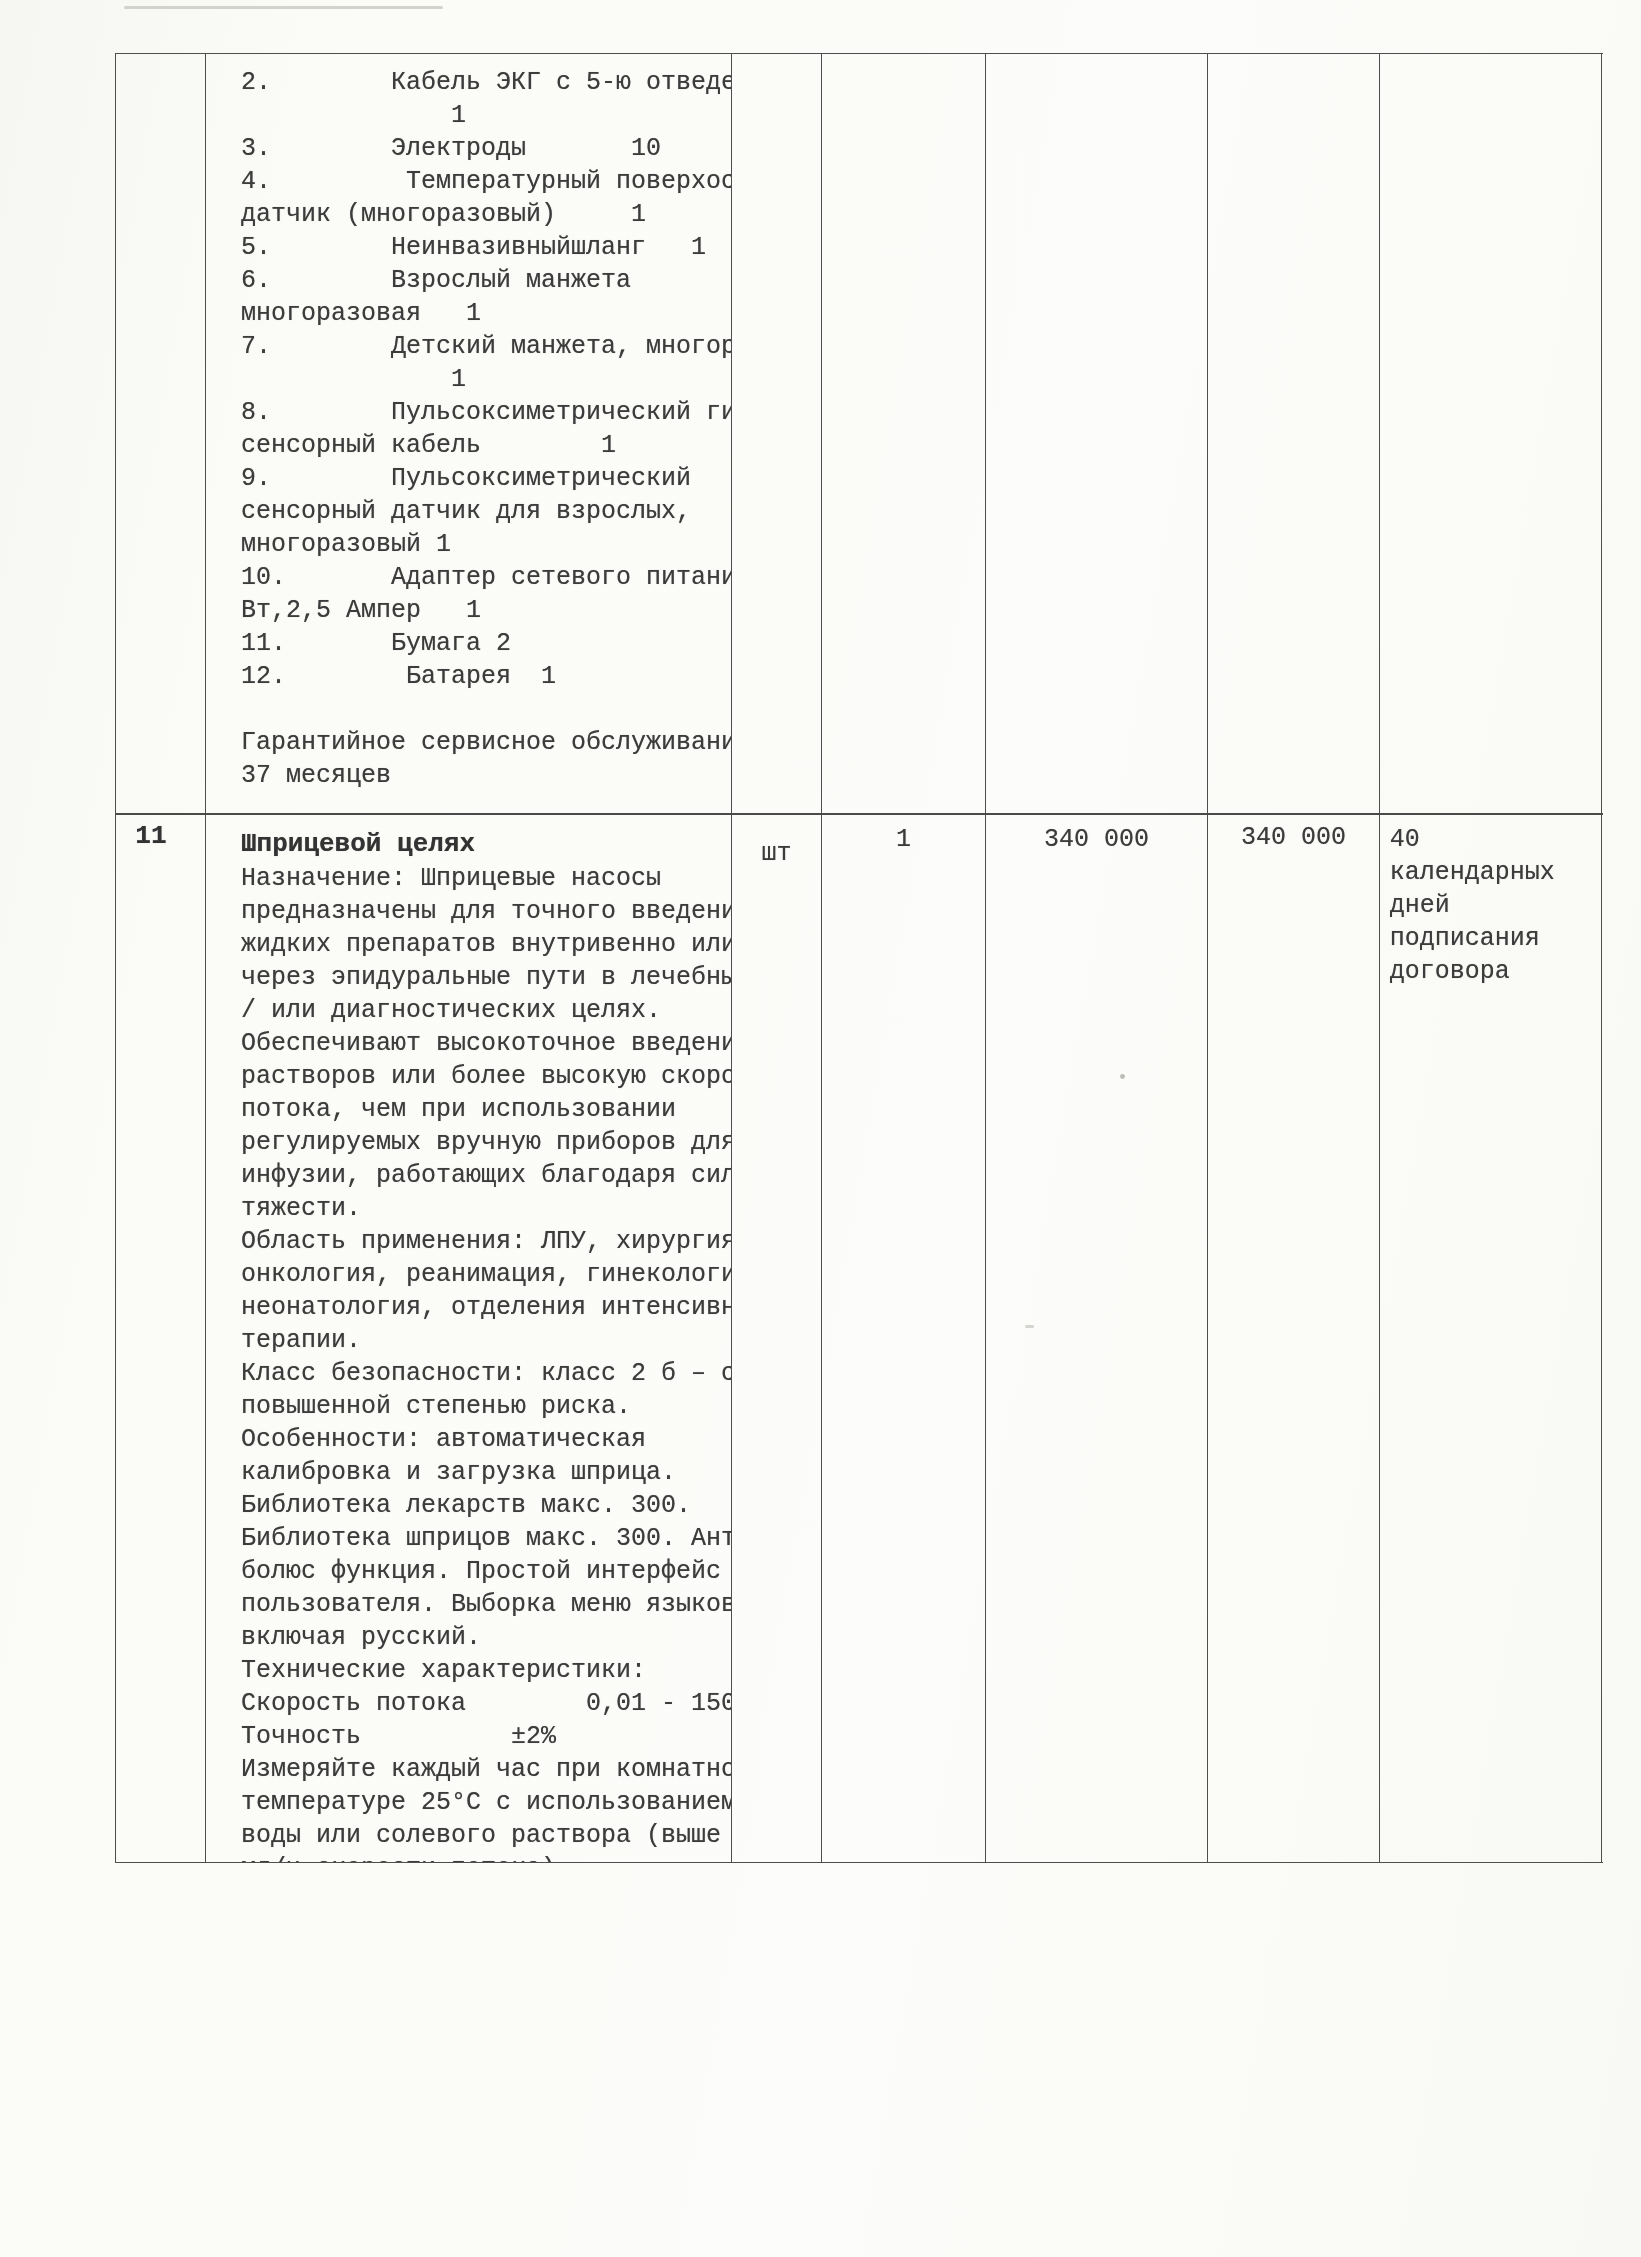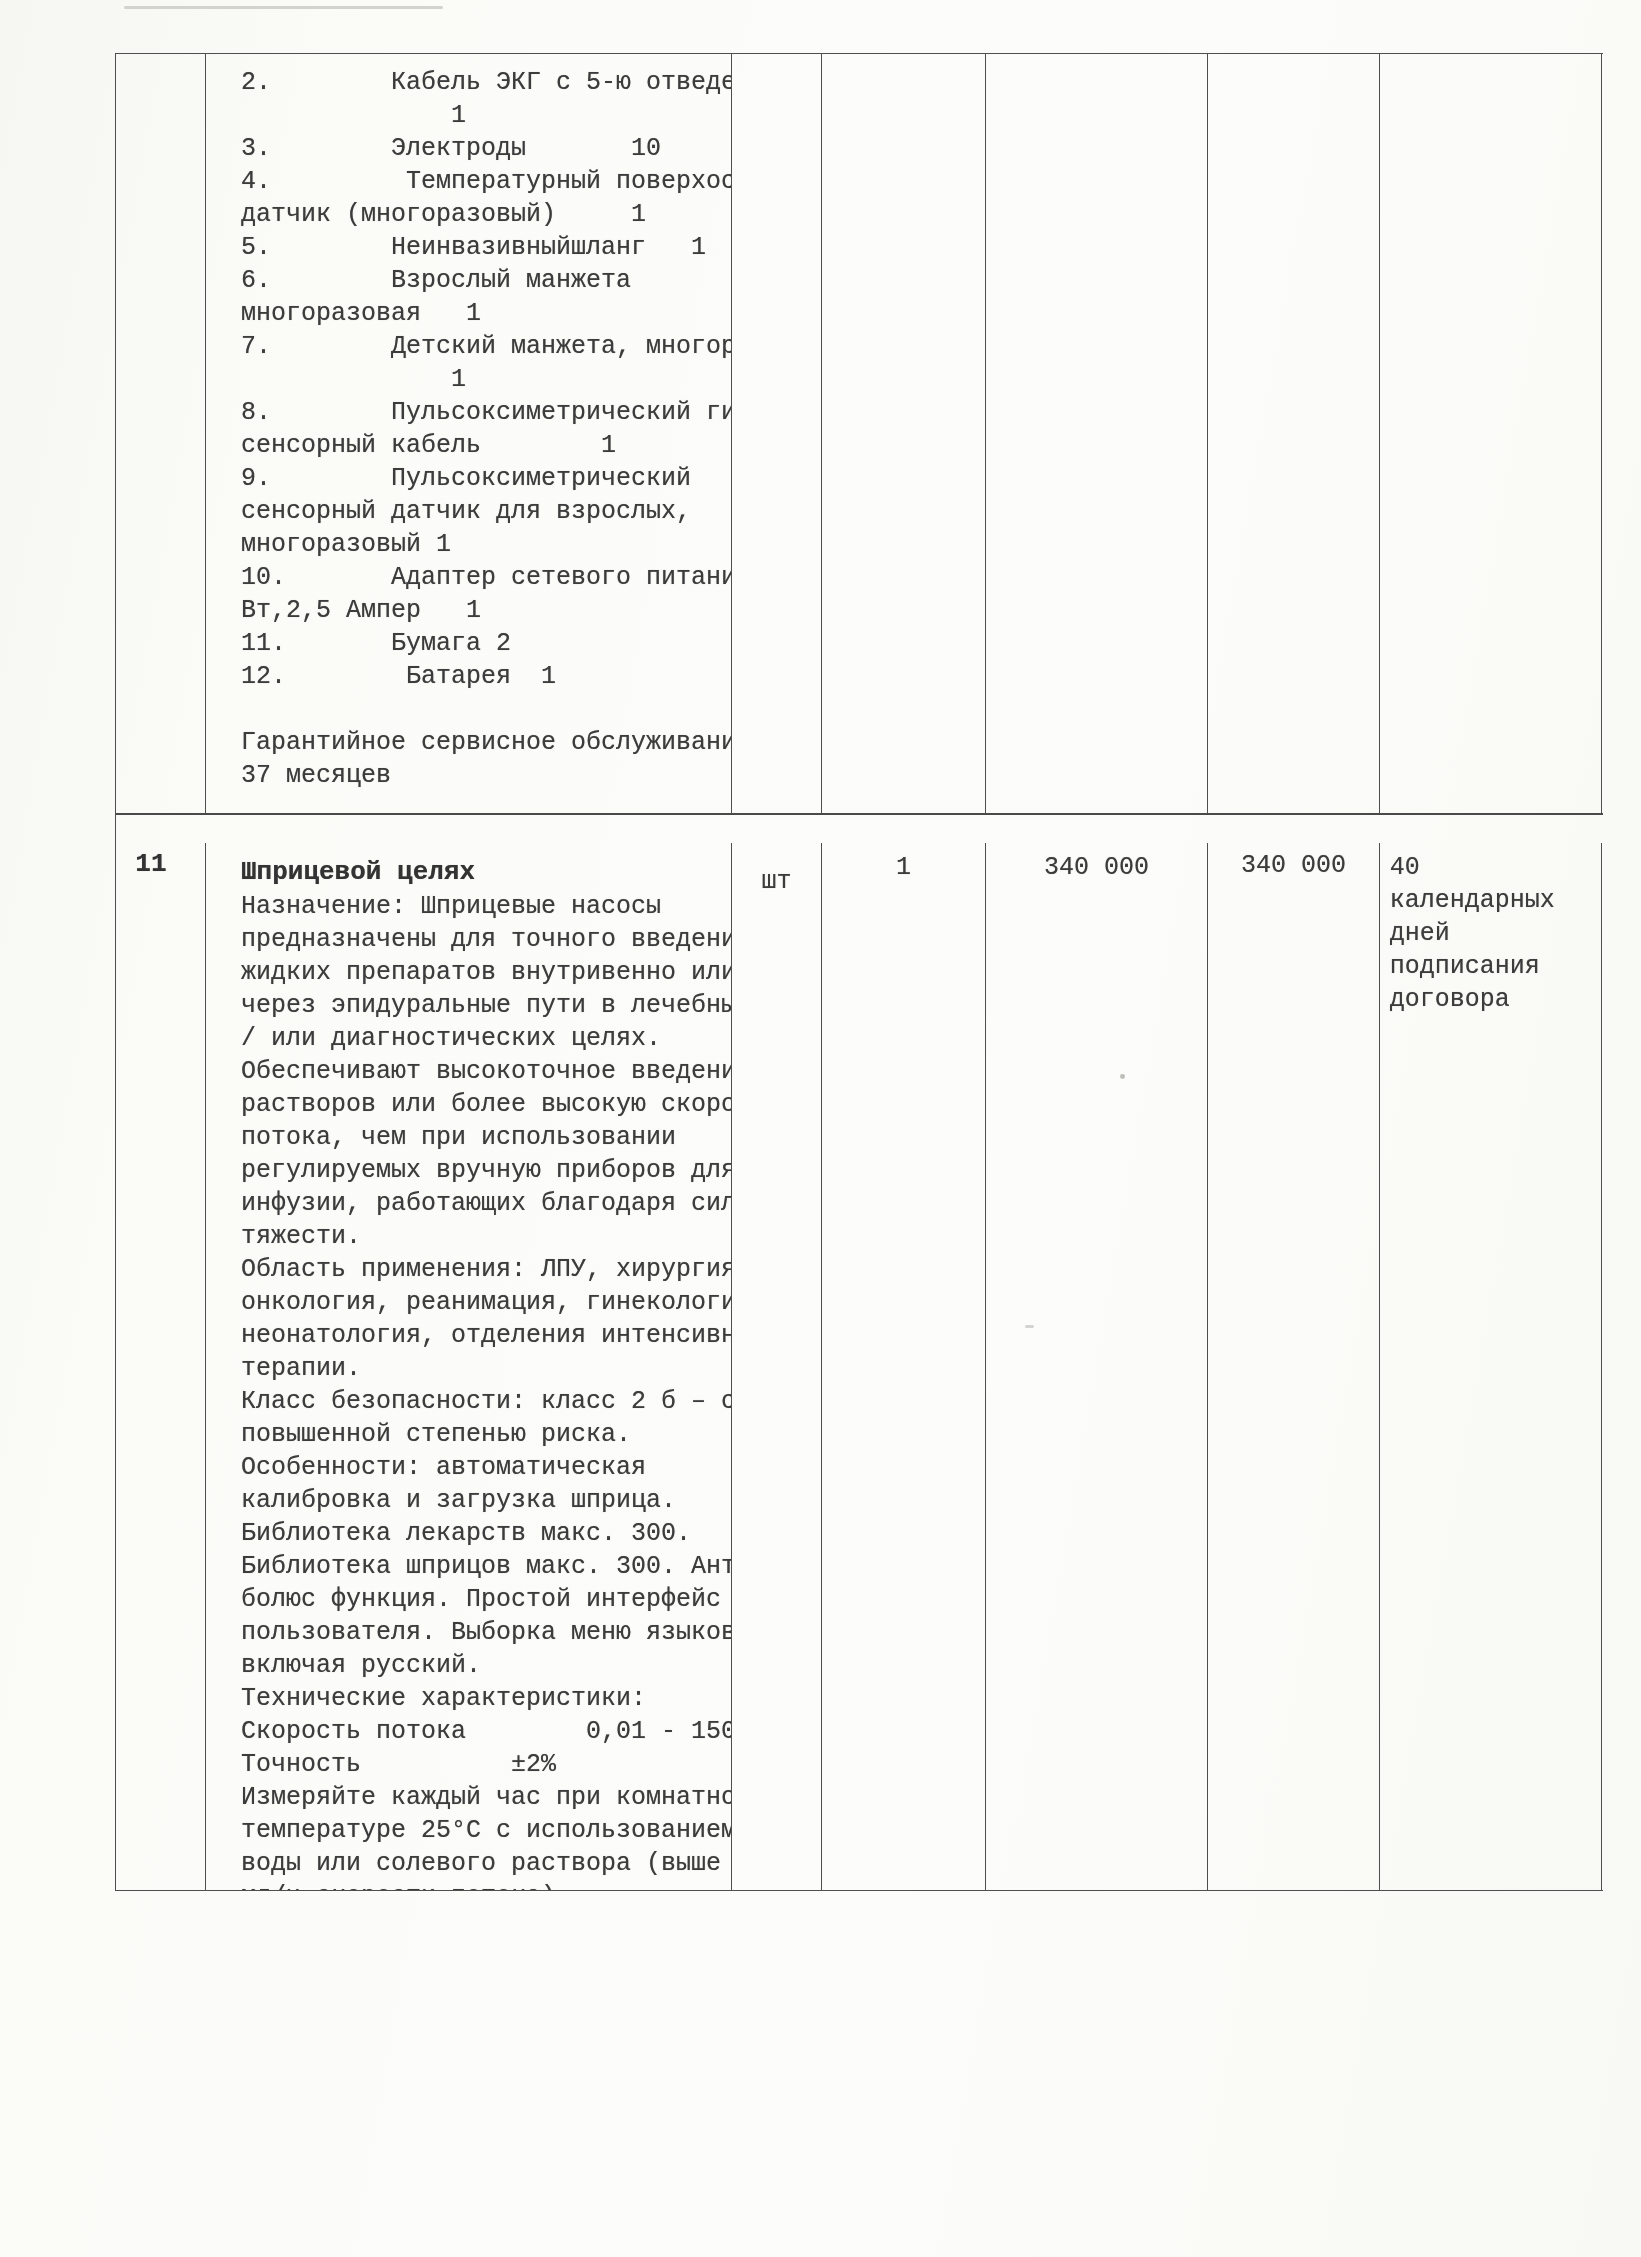--- a/index.html
+++ b/index.html
@@ -26,21 +26,21 @@
 
   .doc-table{
     position:absolute;left:115px;top:53px;width:1488px;
     border-top:1.9px solid #4e4e4e;
     border-left:1.9px solid #4e4e4e;
     box-sizing:border-box;
     font-family:Liberation Mono, monospace;
   }
   .row{display:flex;box-sizing:border-box;}
   .row-a{height:761px;border-bottom:2.9px solid #4a4a4a;}
-  .row-b{height:1048px;border-bottom:1.9px solid #4e4e4e;margin-top:28px;}
+  .row-b{height:1048px;border-bottom:1.9px solid #4e4e4e;}
   .cell{
     box-sizing:border-box;
     border-right:1.9px solid #4e4e4e;
     overflow:hidden;
     flex:0 0 auto;
   }
   .c-no      {width:90px;}
   .c-desc    {width:526px;padding:11.6px 5.8px 0 35px;}
   .c-unit    {width:90px; text-align:center;padding-top:22px;}
   .c-qty     {width:164px;text-align:center;padding-top:7.7px;}

